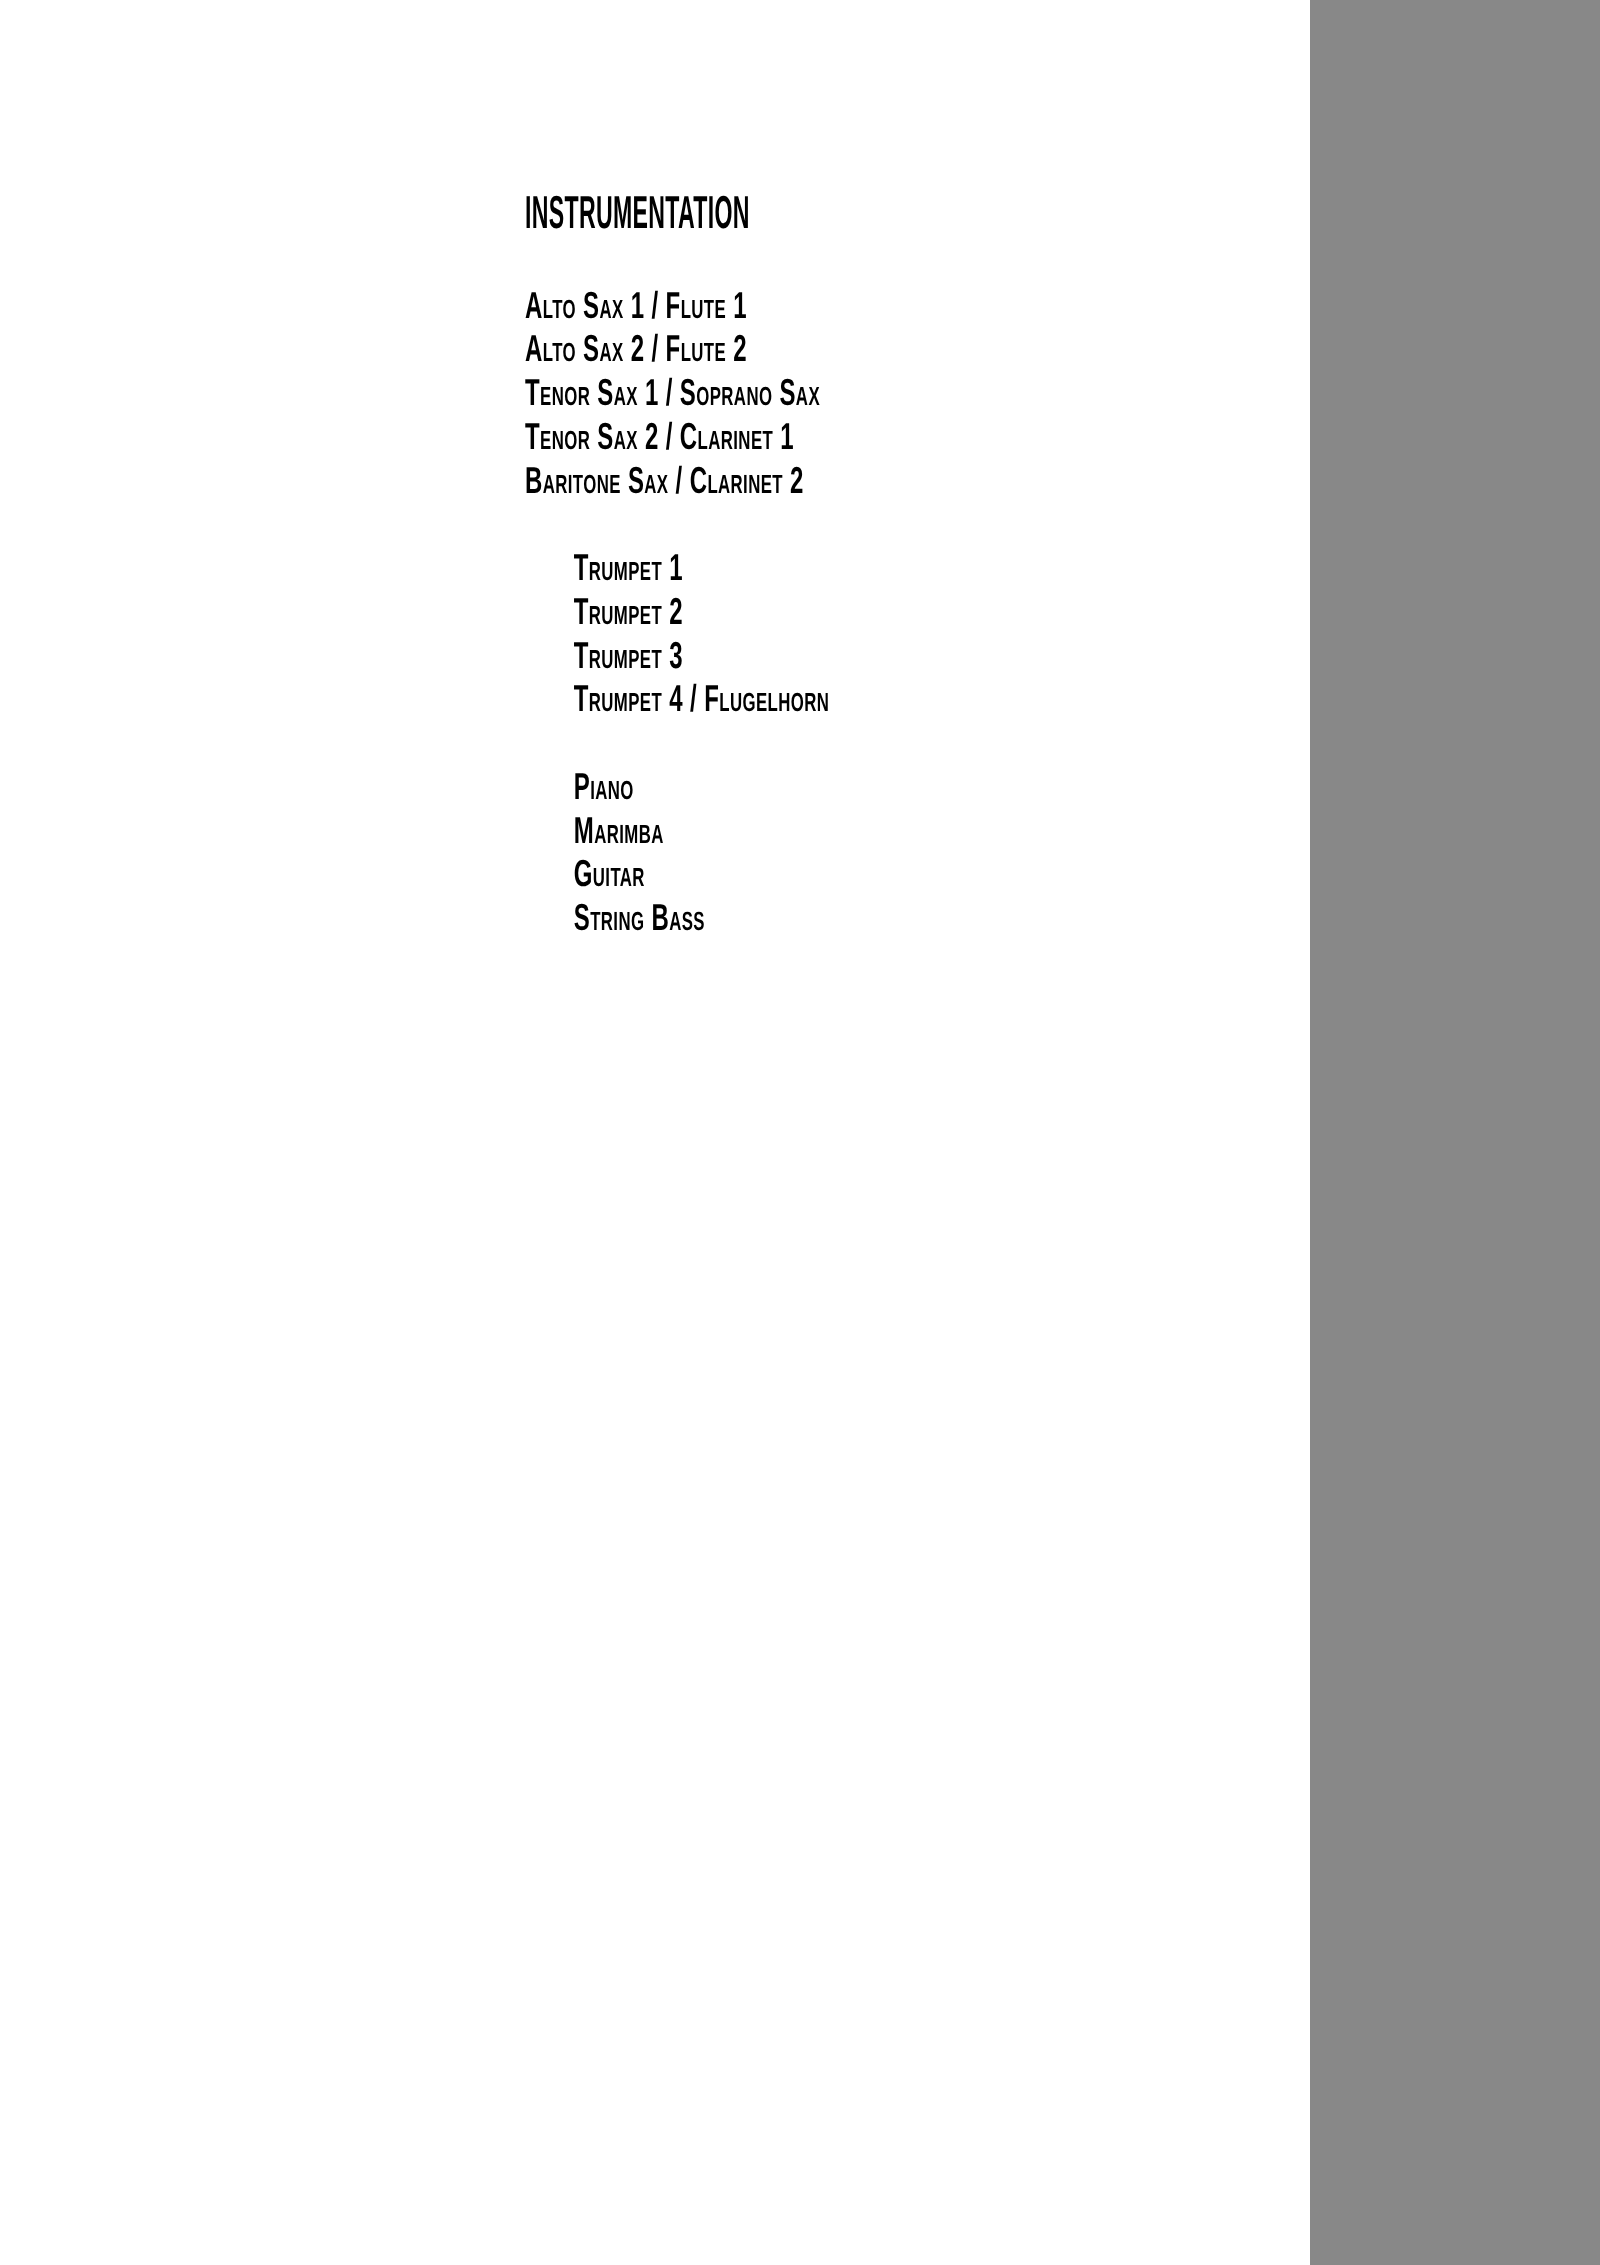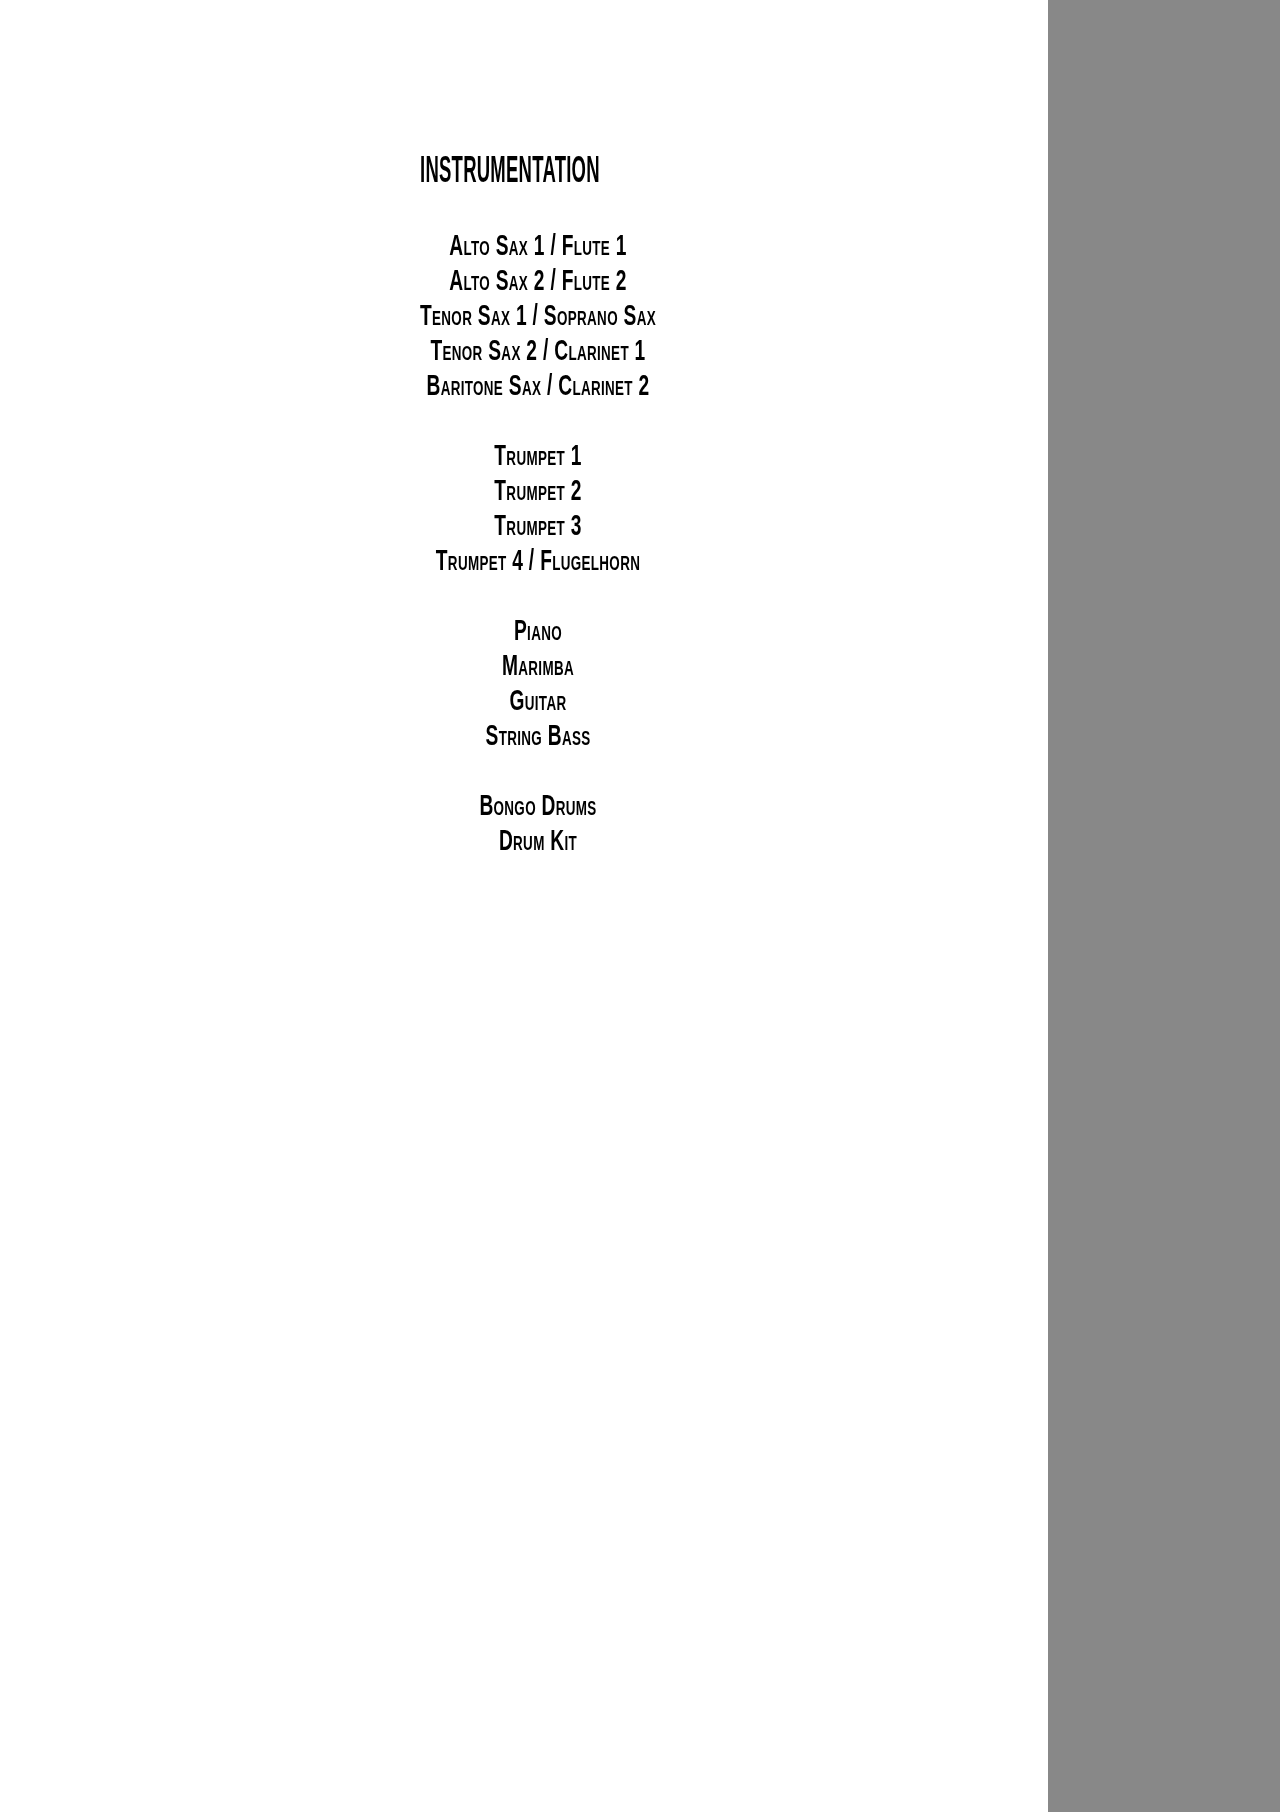--- a/index.html
+++ b/index.html
@@ -27,23 +27,22 @@
     letter-spacing: 0.5px;
     color: var(--text-color);
     white-space: nowrap;
     transform: scaleX(0.50);
     transform-origin: 0 0;
   }
   .instrument-list {
     position: absolute;
     left: 420px;
     top: 227px;
-    text-align: center;
   }
-  .group + .group { margin-top: 35px; }
+  .group + .group { margin-top: 35px; margin-left: 39px; }
   .item {
     font-family: "Liberation Sans", sans-serif;
     font-weight: bold;
     font-size: 30px;
     line-height: 35px;
     font-variant: small-caps;
     letter-spacing: 0.5px;
     color: var(--text-color);
     white-space: nowrap;
     transform: scaleX(0.64);
@@ -68,18 +67,14 @@
         <div class="item">Trumpet 2</div>
         <div class="item">Trumpet 3</div>
         <div class="item">Trumpet 4 / Flugelhorn</div>
       </div>
       <div class="group">
         <div class="item">Piano</div>
         <div class="item">Marimba</div>
         <div class="item">Guitar</div>
         <div class="item">String Bass</div>
       </div>
-      <div class="group">
-        <div class="item">Bongo Drums</div>
-        <div class="item">Drum Kit</div>
-      </div>
     </div>
 </div>
 
 </body></html>

